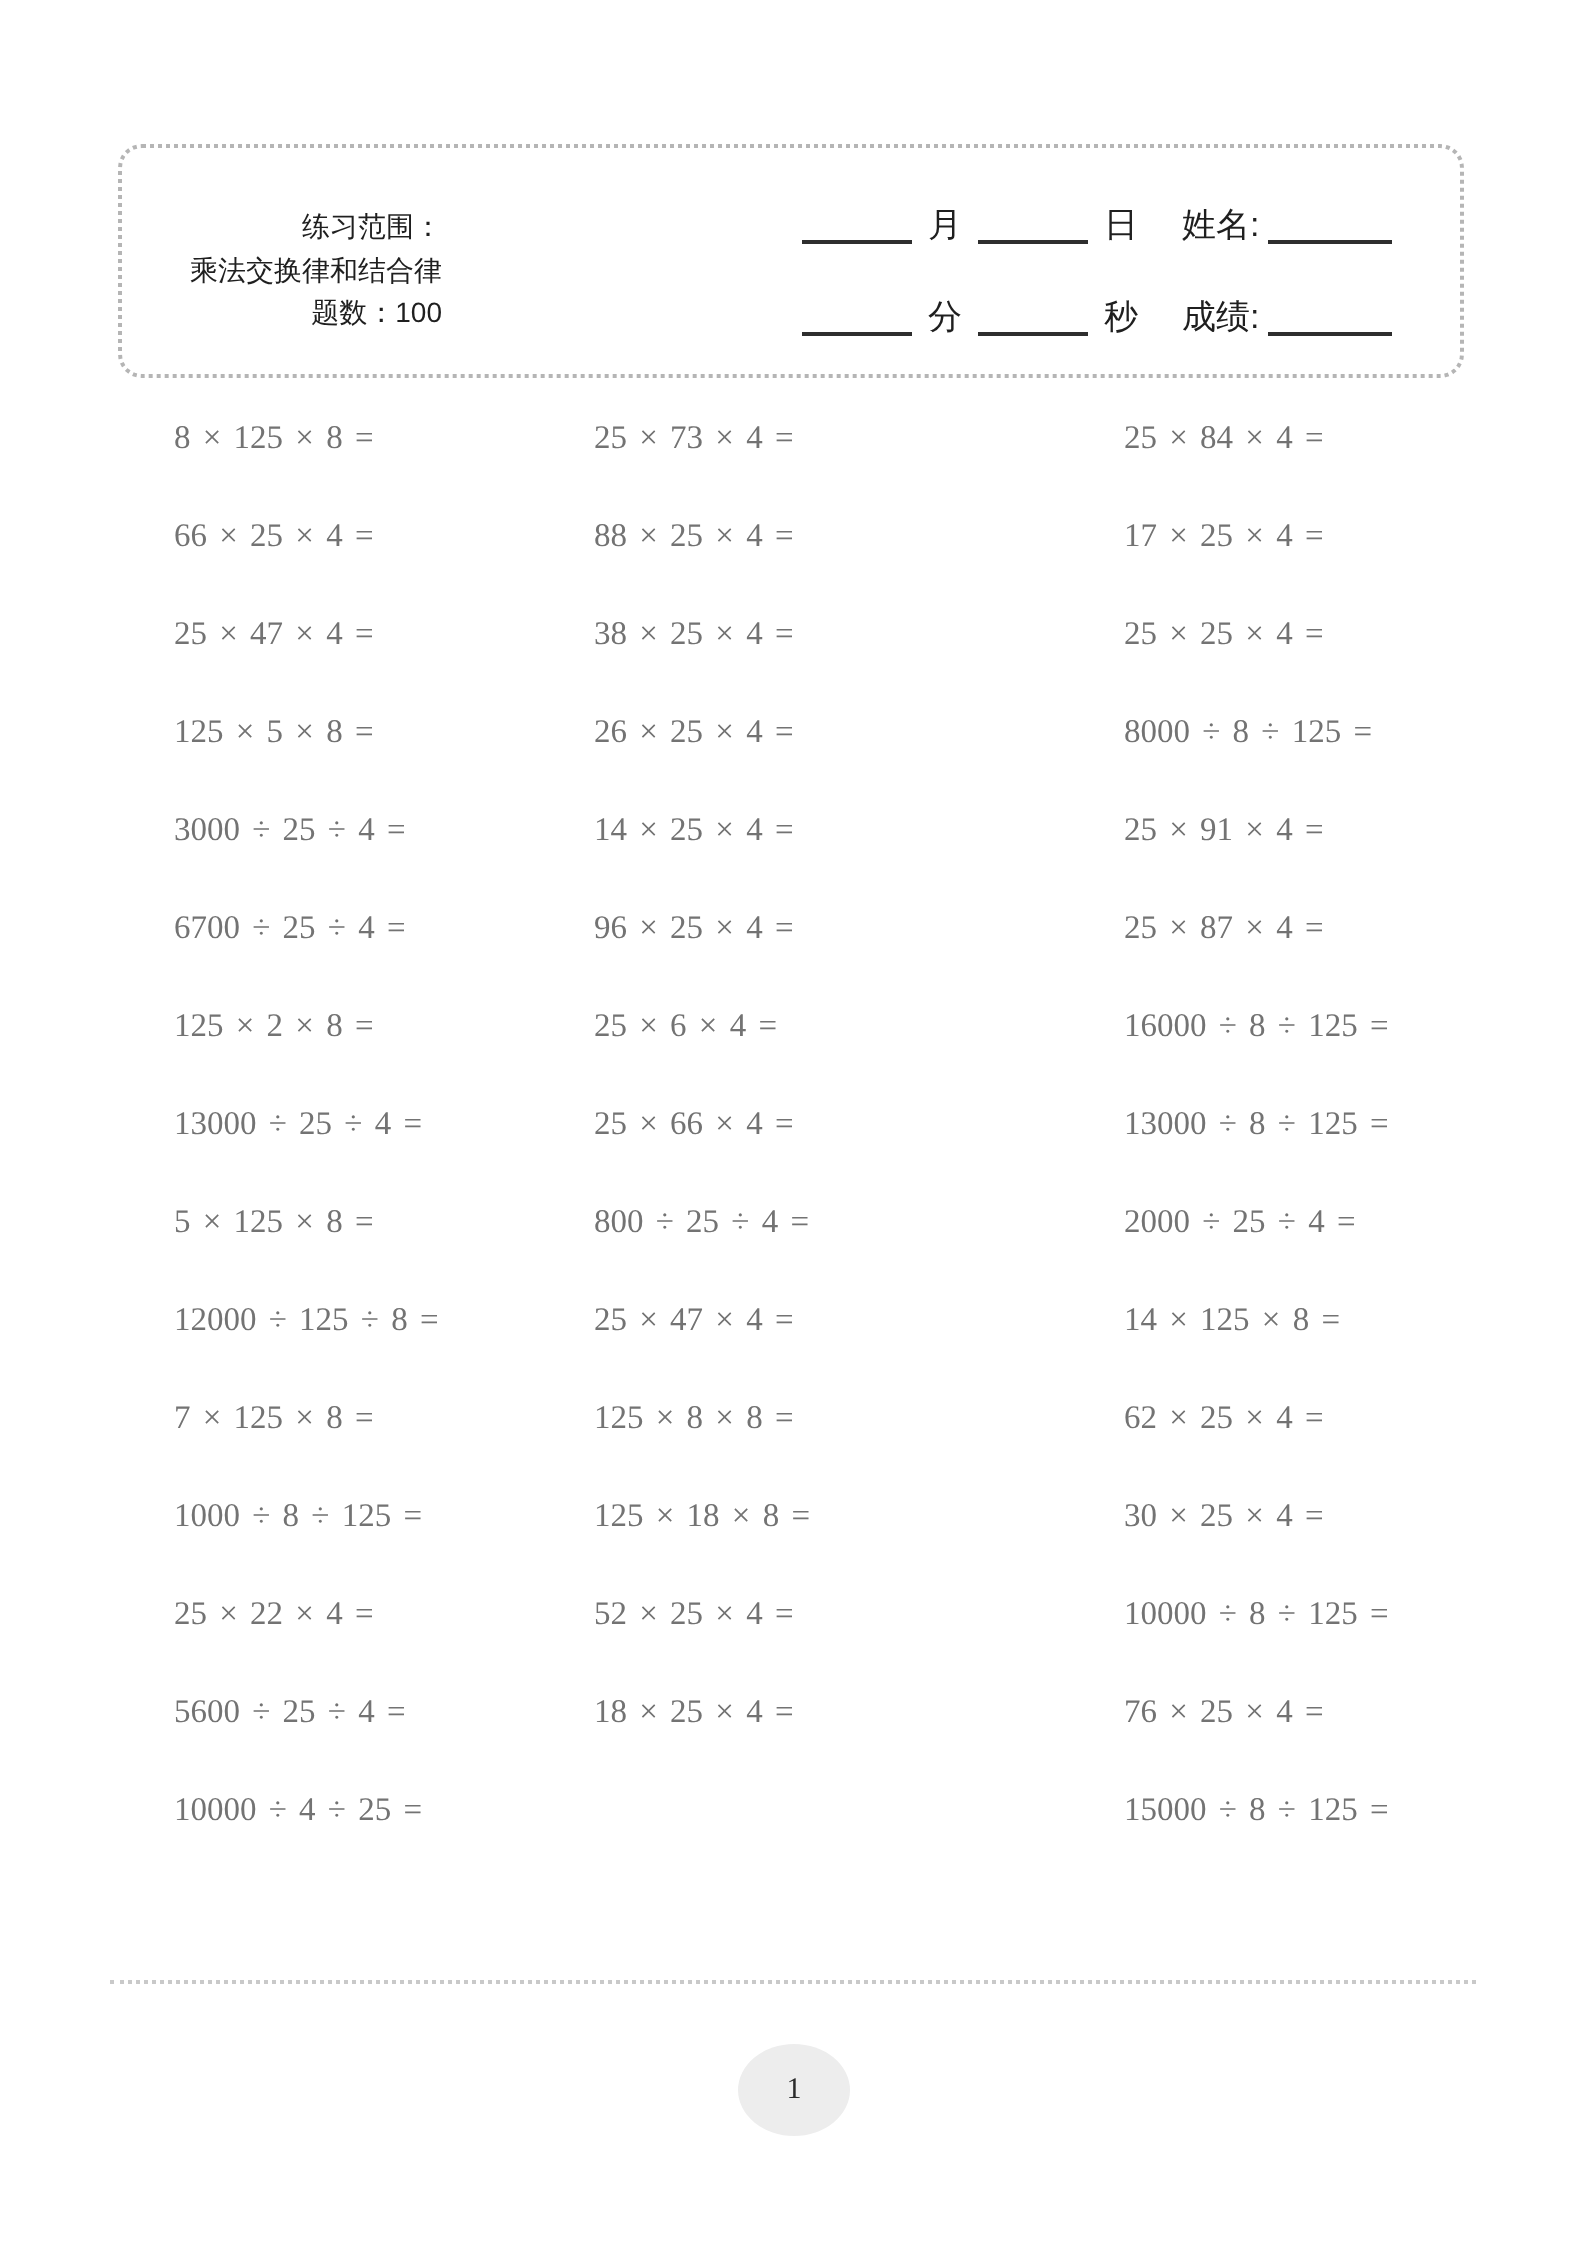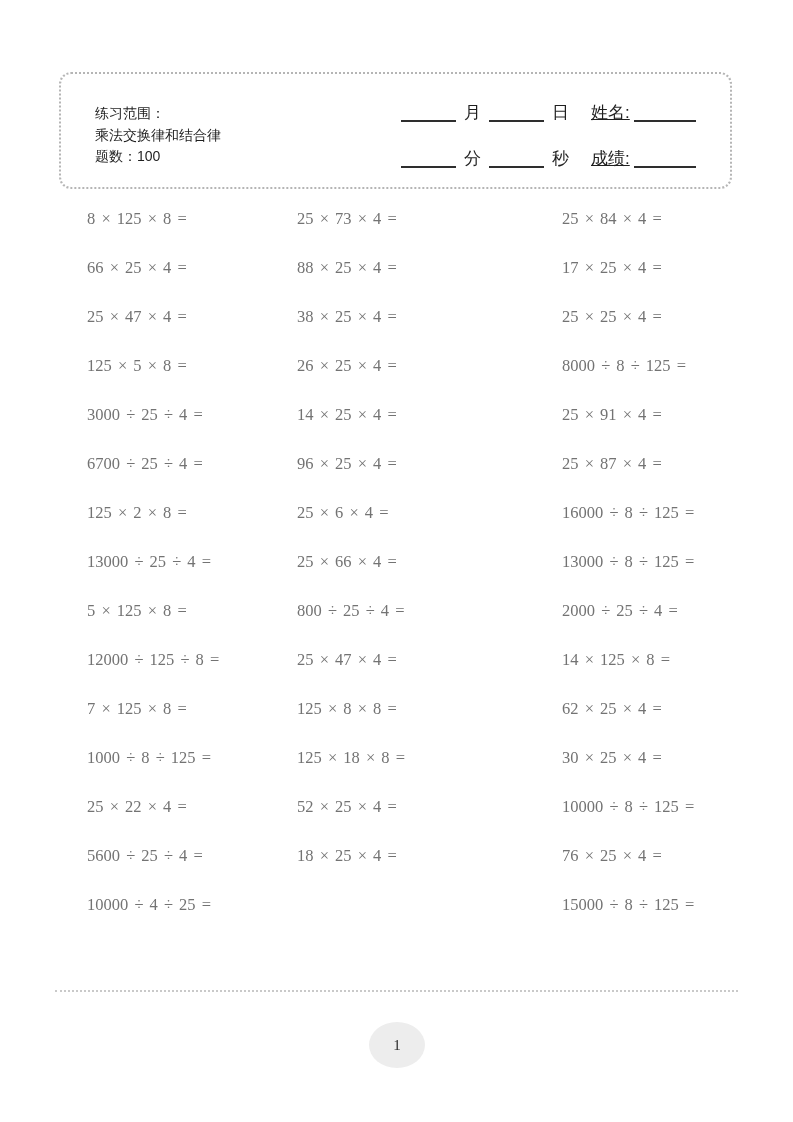--- a/index.html
+++ b/index.html
@@ -12,20 +12,21 @@
     color:#1c1c1c;
     overflow:hidden;
   }
 
   
   .header-box {
     position:absolute; left:59px; top:72px;
     width:673px; height:117px;
     border:2px dotted #b5b5b5;
     border-radius:12px;
+    text-align:right;
   }
   .header-left {
     position:absolute; left:34px; top:29px;
     font-family:"Liberation Sans","DejaVu Sans",sans-serif;
     font-size:14px; line-height:21.5px; color:#1f1f1f;
     white-space:nowrap;
   }
   .hr-row {
     position:absolute; left:340px;
     display:flex; align-items:flex-end;
@@ -37,21 +38,21 @@
   .hr-row.row2 { top:73px; }
   .blank {
     display:inline-block;
     border-bottom:2px solid #2e2e2e;
     height:16px;
   }
   .blank.small { width:55px; margin:0 8px 2px 0; }
   .blank.mid   { width:55px; margin:0 8px 2px 8px; }
   .blank.name  { width:62px; margin:0 0 2px 4px; }
   .hr-label { display:inline-block; }
-  .hr-label.tag { margin-left:22px;text-decoration:underline; }
+  .hr-label.tag { margin-left:22px; }
 
   
   .col { position:absolute; top:194px; white-space:nowrap; }
   .col.c1 { left:87px; }
   .col.c2 { left:297px; }
   .col.c3 { left:562px; }
   .col .problem {
     height:49px; line-height:49px;
     font-size:16.5px;
     word-spacing:2px;

